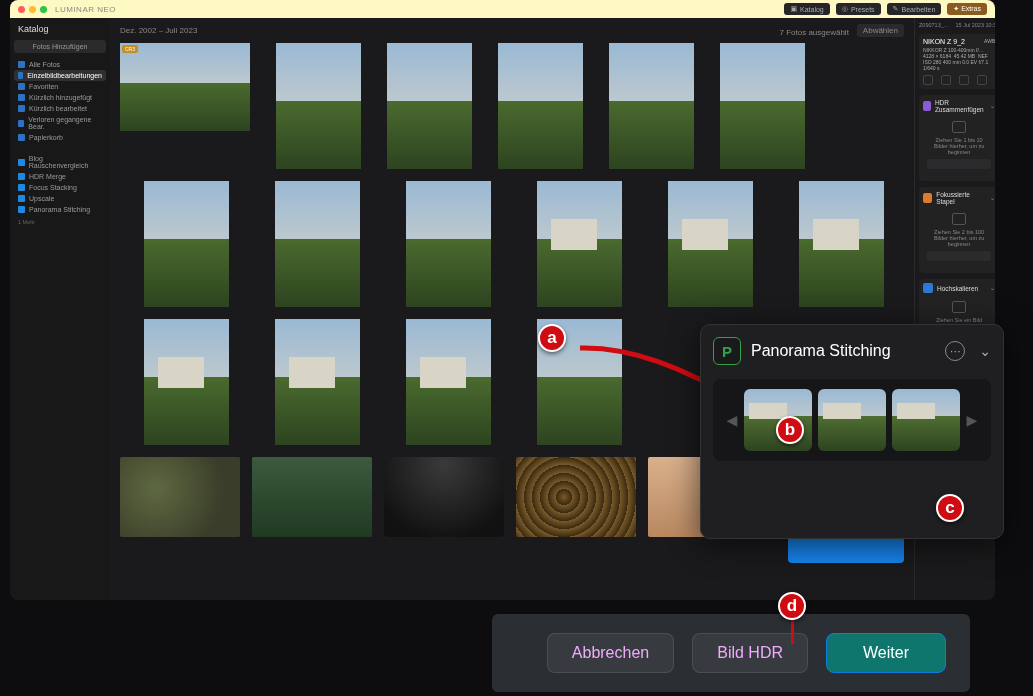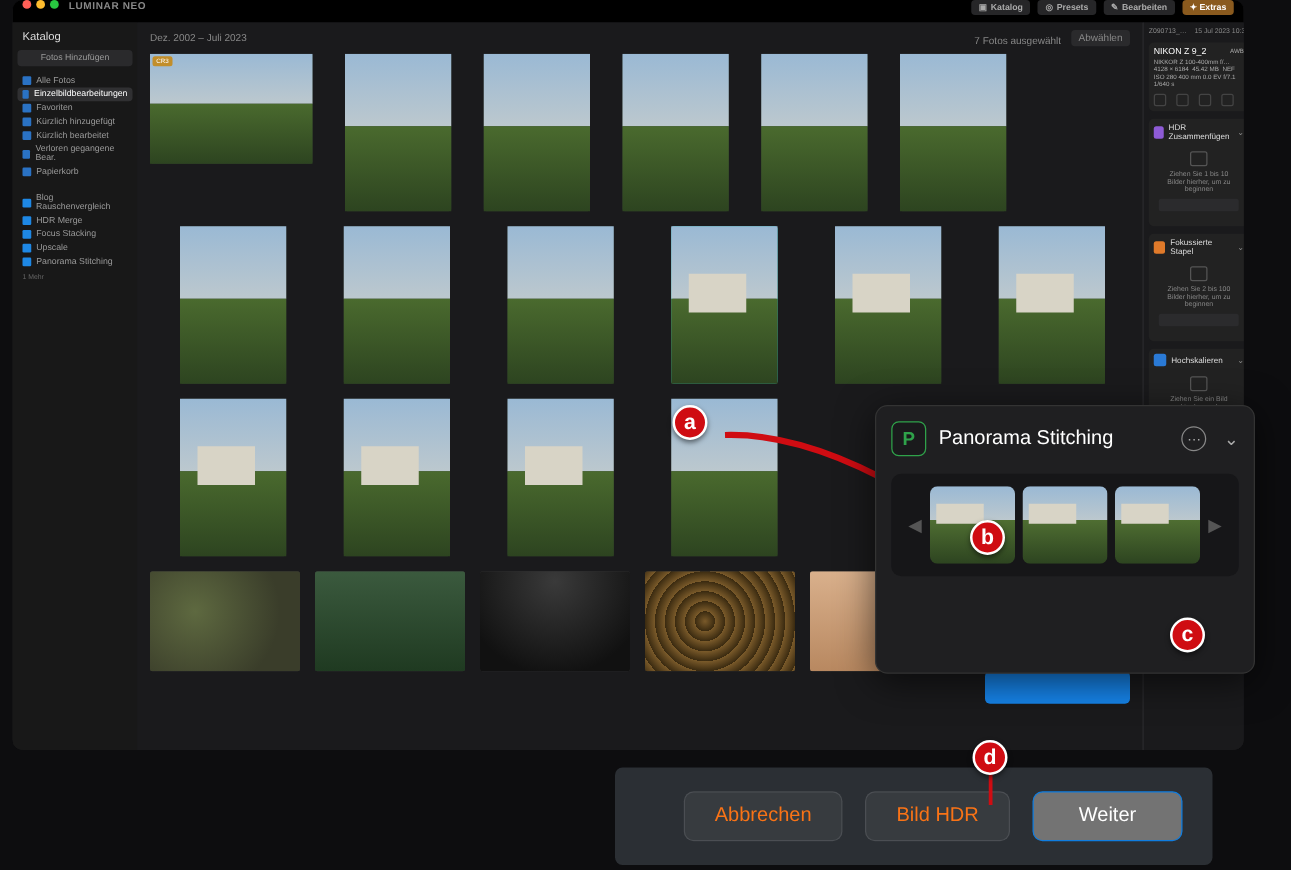--- a/index.html
+++ b/index.html
@@ -1,19 +1,19 @@
 <!DOCTYPE html>
 <html><head>
   <meta charset="utf-8">
   <style>
     * { box-sizing: border-box; margin: 0; padding: 0; font-family: -apple-system, BlinkMacSystemFont, "Segoe UI", sans-serif; }
     body { background: #0d0d0f; color: #c0c0c0; font-size: 10px; width: 1033px; height: 696px; overflow: hidden; position: relative; }
 
     .window { position: absolute; left: 10px; top: 0; width: 985px; height: 600px; background: #1a1a1c; border-radius: 8px; overflow: hidden; display: flex; flex-direction: column; }
-    .titlebar { height: 18px; display: flex; align-items: flex-start; padding: 0 8px; background: #000000; font-weight: bold; }
+    .titlebar { height: 18px; display: flex; align-items: center; padding: 0 8px; background: #fef9c3; }
     .traffic { display:flex; gap:4px; }
     .traffic span { width:7px; height:7px; border-radius:50%; display:inline-block; }
     .tl-close { background:#ff5f57; } .tl-min { background:#febc2e; } .tl-max { background:#28c840; }
     .app-title { margin-left:8px; font-size:8px; color:#888; letter-spacing:0.5px; }
     .titlebar-right { margin-left:auto; display:flex; gap:6px; align-items:center; }
     .title-chip { font-size:7px; color:#aaa; padding:2px 6px; background:#262628; border-radius:3px; display:flex; gap:3px; align-items:center; }
     .extras-chip { background:#8a5a1e; color:#fff; font-size:7px; padding:2px 6px; border-radius:3px; }
 
     .body-row { flex:1; display:flex; min-height:0; }
 
@@ -80,22 +80,22 @@
     .thumbs-box { background:#161618; border-radius:8px; padding:10px 8px; display:flex; align-items:center; gap:6px; justify-content:center; }
     .tarr { color:#555; font-size:14px; width:12px; text-align:center; }
     .pthumb { width:68px; height:62px; border-radius:6px; position:relative; overflow:hidden; }
     .pthumb .psky { position:absolute; top:0; left:0; right:0; height:44%; background:linear-gradient(#9ab9d4, #bcc8ce); }
     .pthumb .pland { position:absolute; top:44%; left:0; right:0; bottom:0; background:linear-gradient(#4f6e32, #2d4420); }
     .pthumb .pcas { position:absolute; top:22%; left:8%; width:55%; height:26%; background:#d8d4c6; }
     .start-bar { margin-top:14px; height:32px; border-radius:7px; background: linear-gradient(90deg, #0a8acc 0%, #3a6fd0 50%, #7a3dc0 100%); color:#fff; display:flex; align-items:center; justify-content:center; font-size:16px; }
 
     
     .dlg { position:absolute; left:492px; top:614px; width:478px; height:78px; background:#2b2f34; border-radius:6px; display:flex; align-items:center; justify-content:flex-end; gap:18px; padding-right:24px; }
-    .dlg-btn { height:40px; padding:0 24px; border-radius:8px; font-size:16px; color:#f97316; display:flex; align-items:center; justify-content:center; background: rgba(255,255,255,0.06); border:1px solid rgba(255,255,255,0.10); }
-    .dlg-btn.primary { background:#737373; border-color:#0f7de0; color:#fff; min-width:120px; }
+    .dlg-btn { height:40px; padding:0 24px; border-radius:8px; font-size:16px; color:#f0abfc; display:flex; align-items:center; justify-content:center; background: rgba(255,255,255,0.06); border:1px solid rgba(255,255,255,0.10); }
+    .dlg-btn.primary { background:#0f766e; border-color:#0f7de0; color:#fff; min-width:120px; }
 
     
     .callout { position:absolute; width:28px; height:28px; border-radius:50%; background:#cf0c12; box-shadow:0 2px 4px rgba(0,0,0,0.5); color:#fff; font-size:17px; font-weight:700; display:flex; align-items:center; justify-content:center; border:2px solid #fff; }
     .arrow-svg { position:absolute; pointer-events:none; }
     .stem { position:absolute; background:#cf0c12; width:3px; }
   </style>
 </head>
 <body>
 
 <div class="window">

